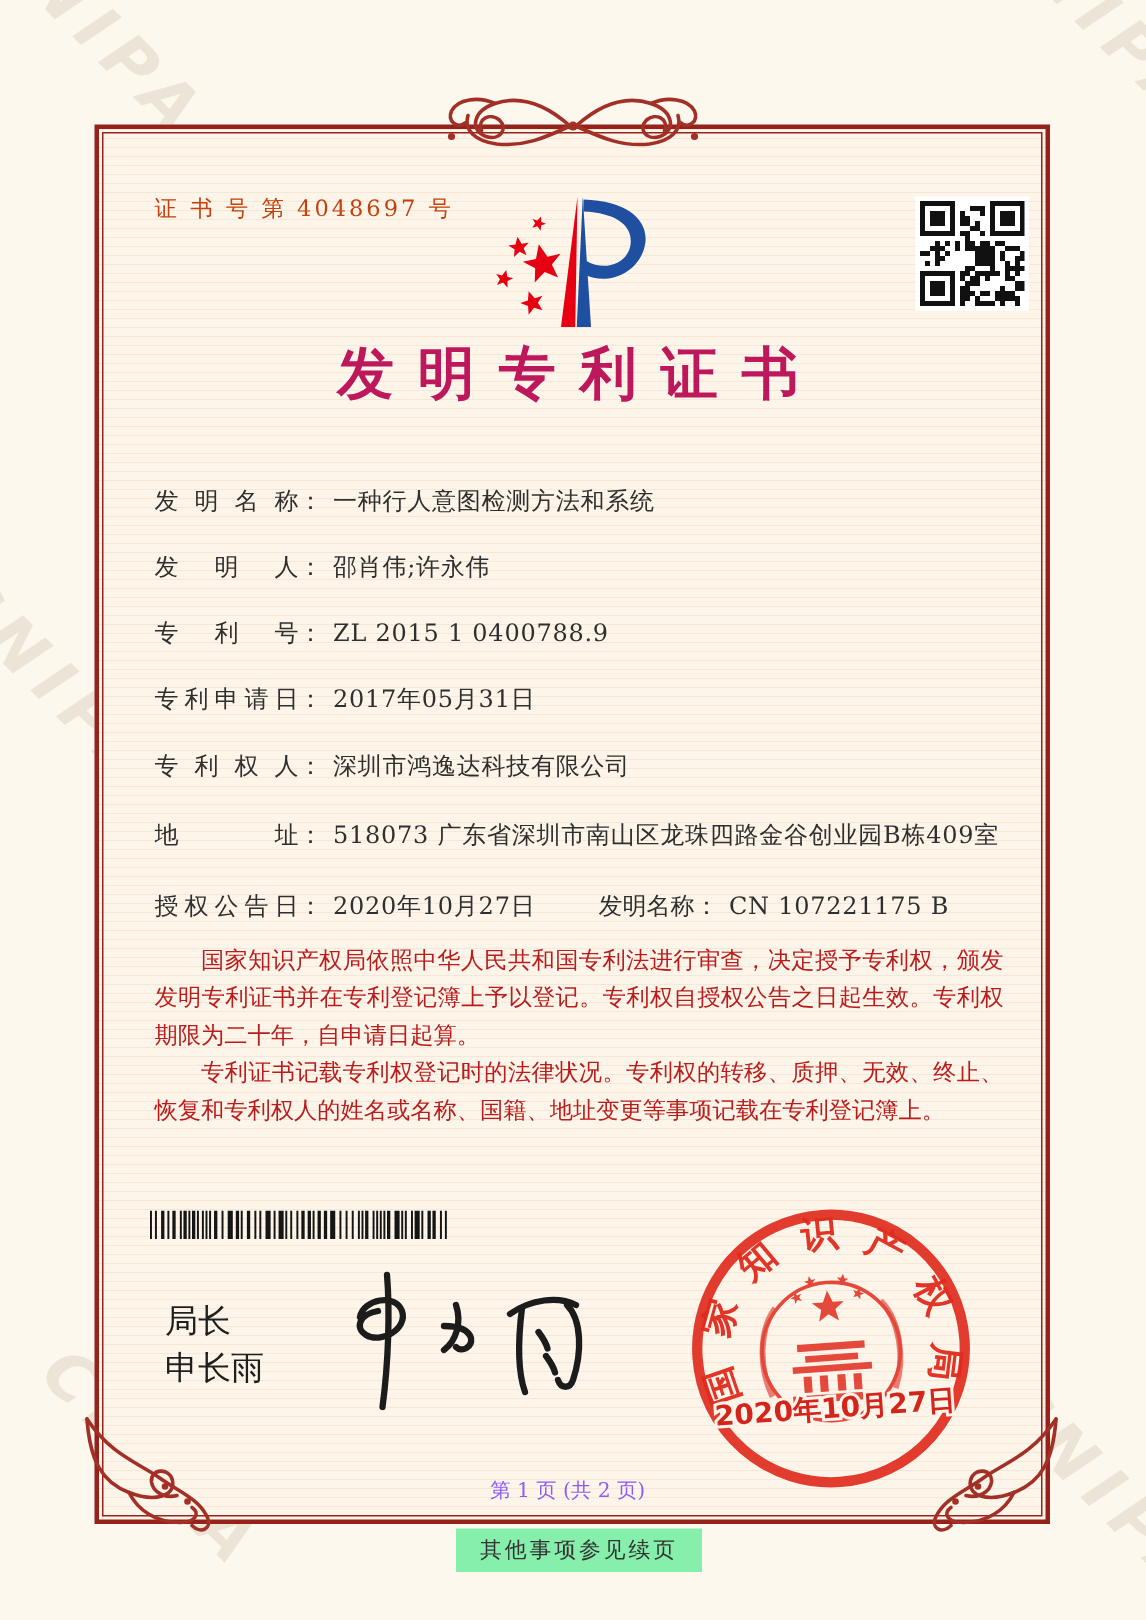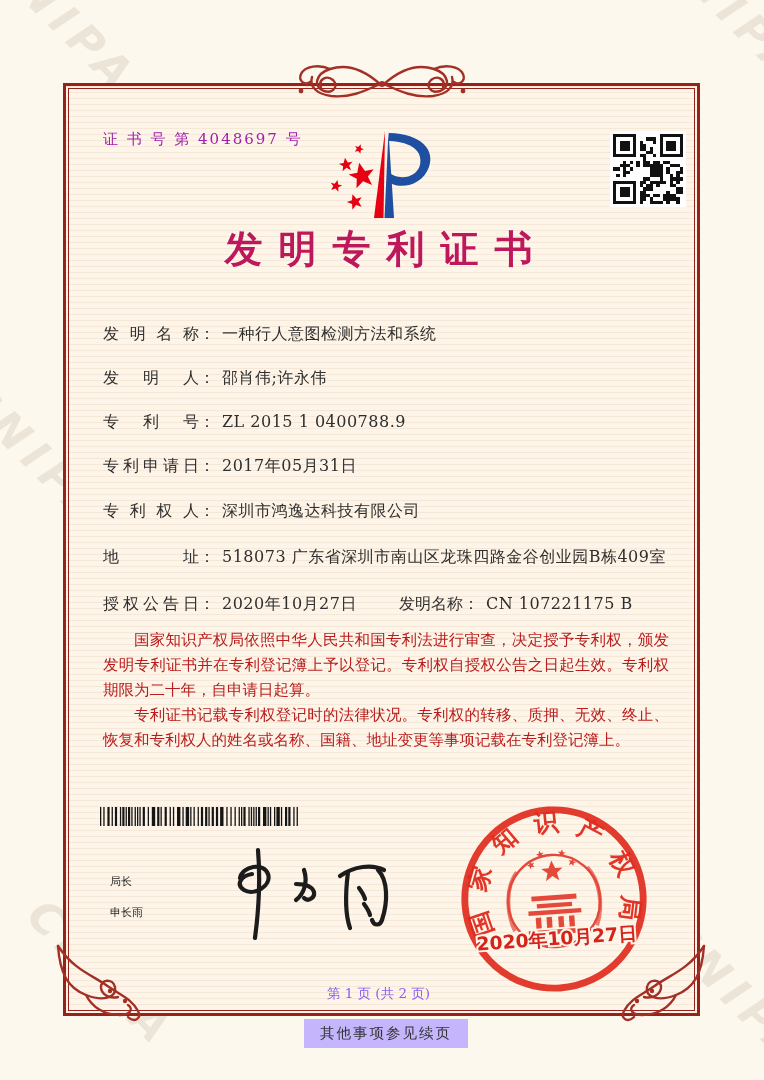--- a/index.html
+++ b/index.html
@@ -9,48 +9,48 @@
   .wm{position:absolute;transform:rotate(45deg);font-family:"DejaVu Sans","Liberation Sans",sans-serif;
       font-style:italic;font-weight:bold;font-size:44px;letter-spacing:8px;
       color:rgba(168,152,126,0.20);white-space:nowrap;user-select:none;}
   .wm.big{font-size:54px;color:rgba(168,152,126,0.16);}
   
   .frame{position:absolute;left:63px;top:83px;width:631px;height:927px;
          border:3px solid var(--frame-red,#96221c);background:
          repeating-linear-gradient(180deg, rgba(209,160,120,0.16) 0 1px, rgba(0,0,0,0) 1px 6px),#fdf5e9;}
   .frame-inner{position:absolute;inset:2px;border:1px solid var(--frame-red,#96221c);}
   
-  .cert-no{position:absolute;left:103px;top:130px;font-size:15px;letter-spacing:2px;color:#a21caf;}
+  .cert-no{position:absolute;left:103px;top:130px;font-size:15px;letter-spacing:2px;color:#c2410c;}
   .logo{position:absolute;left:325px;top:124px;width:130px;height:100px;}
   .qr{position:absolute;left:610px;top:131px;width:76px;height:76px;background:#fff;padding:3px;box-sizing:border-box;}
   .title{position:absolute;left:63px;top:224px;width:631px;text-align:center;font-size:38px;font-weight:600;
          color:#be185d;letter-spacing:0.42em;text-indent:0.42em;}
   
   .row{position:absolute;left:103px;width:566px;font-size:16px;display:flex;align-items:flex-start;line-height:23px;}
   .flabel{display:inline-block;width:96px;text-align:justify;text-align-last:justify;flex:none;}
   .colon{flex:none;}
   .fvalue{margin-left:7px;letter-spacing:0.5px;max-width:458px;}
   .grant-right{display:flex;margin-left:42px;}
   
   .body-text{position:absolute;left:103px;top:628px;width:566px;font-size:15.5px;line-height:25px;
              text-align:justify;color:#b91c1c;}
   .body-text p{margin:0;text-indent:2em;}
   
   .barcode{position:absolute;left:100px;top:807px;width:201px;height:19px;}
   
   .director{position:absolute;left:110px;top:866px;font-family:"DejaVu Sans","Liberation Sans",sans-serif;
-            font-size:11px;line-height:31px;color:#1f1f1f;}
+            font-size:22px;line-height:31px;color:#1f1f1f;}
   .signature{position:absolute;left:212px;top:840px;width:200px;height:108px;}
   
   .seal{position:absolute;left:456px;top:801px;width:196px;height:196px;transform:rotate(-4deg);z-index:5;}
   
   .orn{position:absolute;z-index:3;}
   
   .page-indicator{position:absolute;left:63px;top:985px;width:631px;text-align:center;font-size:13.5px;color:#8b5cf6;}
-  .note-box{position:absolute;left:304px;top:1019px;z-index:6;background:#c4b5fd;padding:5px 16px;
+  .note-box{position:absolute;left:304px;top:1019px;z-index:6;background:#86efac;padding:5px 16px;
             font-size:14.5px;color:#333;letter-spacing:2px;}
 </style>
 </head>
 <body>
 
 <div class="page">
 
   <div class="wm" style="left:-30px;top:-6px;">CNIPA</div>
   <div class="wm" style="left:638px;top:-16px;">CNIPA</div>
   <div class="wm big" style="left:428px;top:300px;">CNIPA</div>

